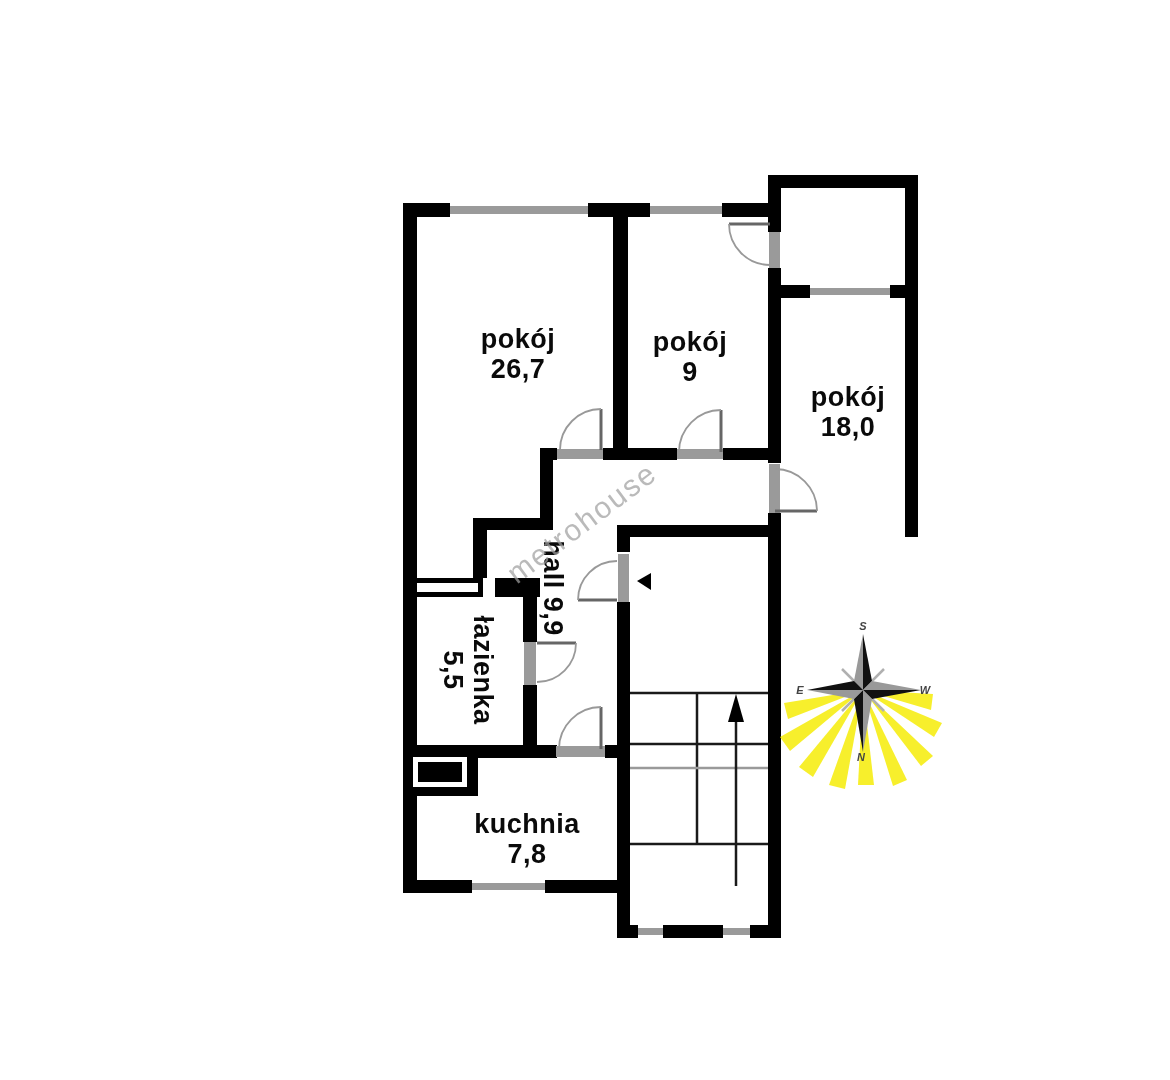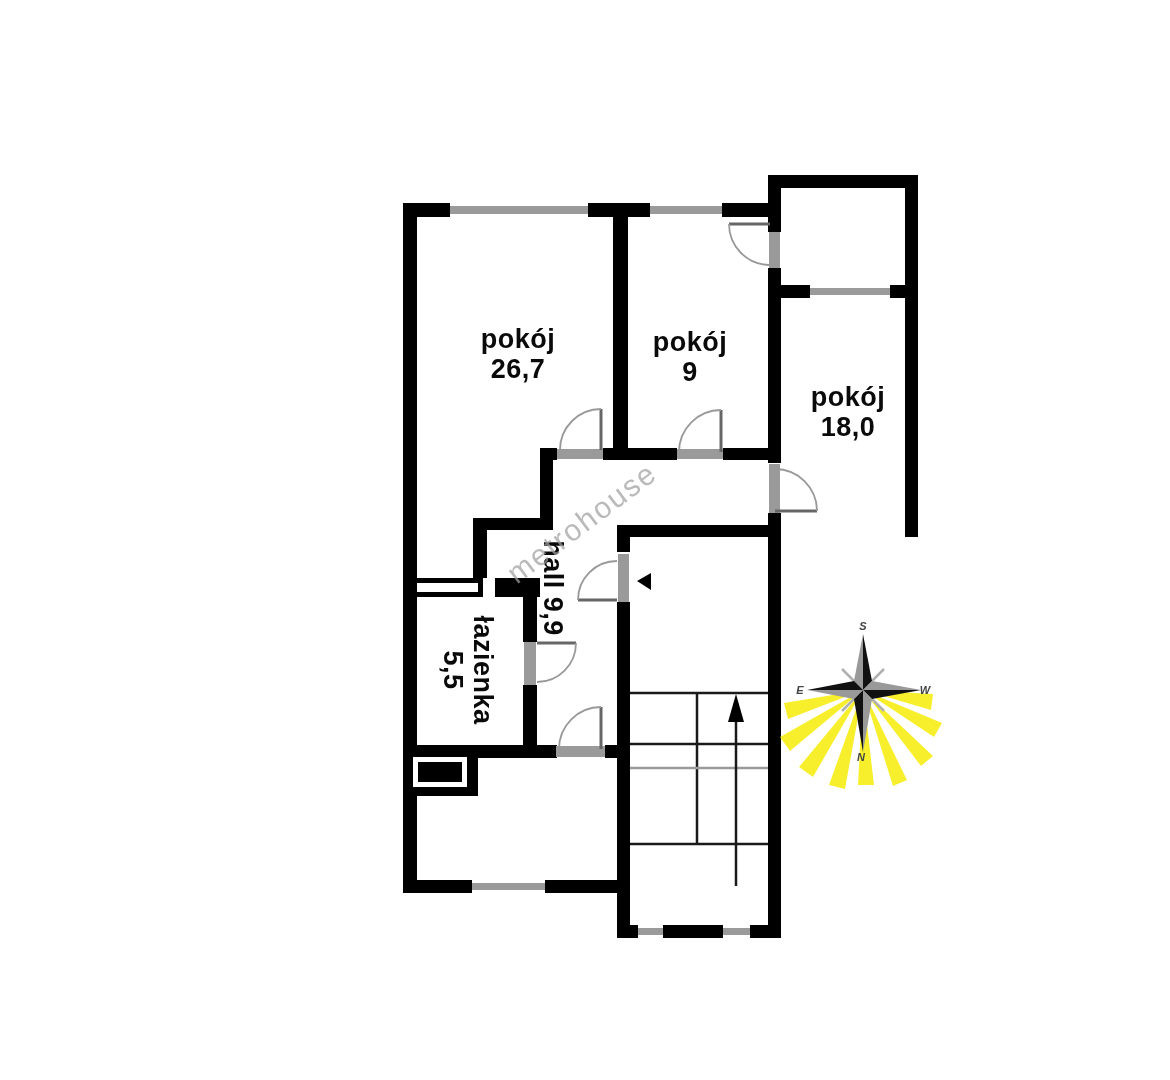--- a/index.html
+++ b/index.html
@@ -165,16 +165,20 @@
     <span>18,0</span>
   </div>
   <div class="room-label rot" style="left:553px;top:588px;">
     <span>hall</span>
     <span>9,9</span>
   </div>
   <div class="room-label rot" style="left:468px;top:670px;">
     <span>łazienka</span><br>
     <span>5,5</span>
   </div>
+  <div class="room-label" style="left:527px;top:839px;">
+    <span>kuchnia</span><br>
+    <span>7,8</span>
+  </div>
 
   <div class="watermark">metrohouse</div>
 
 </div>
 
 </body></html>

